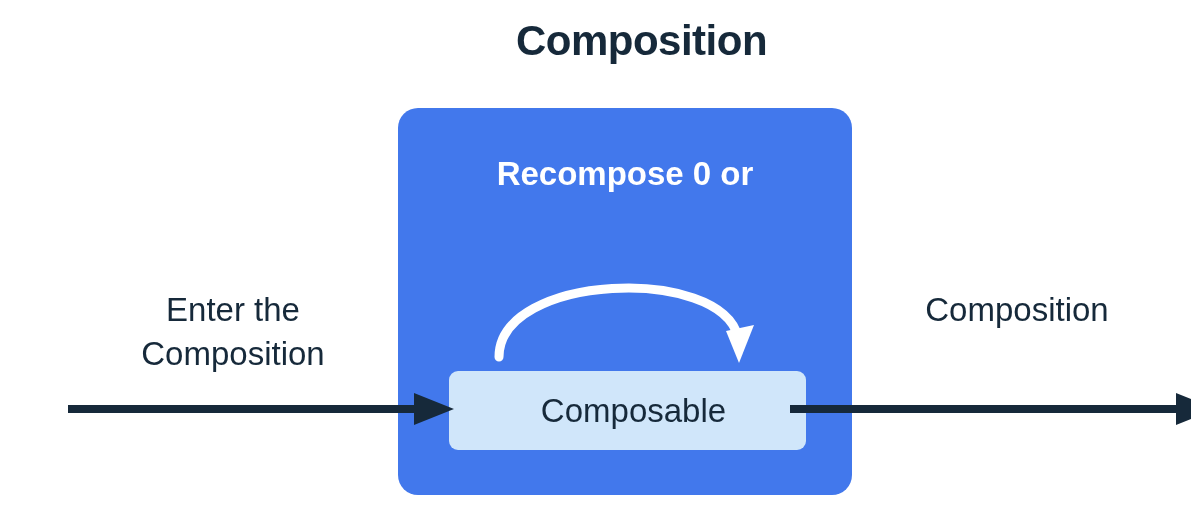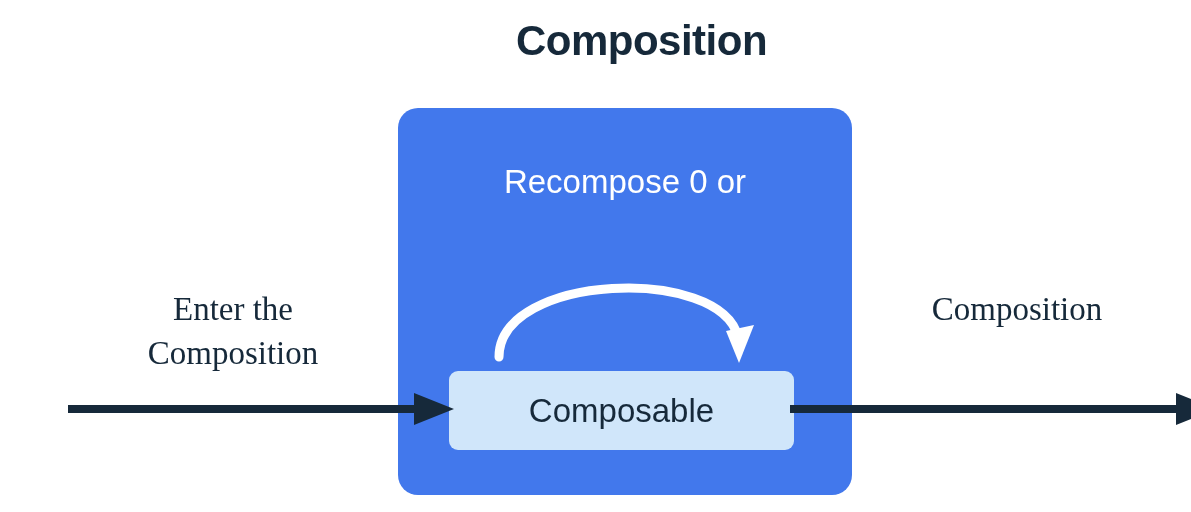--- a/index.html
+++ b/index.html
@@ -43,27 +43,27 @@
     width: 454px;
     height: 387px;
     background: #4278ec;
     border-radius: 20px;
   }
 
   
   #recompose-label {
     position: absolute;
     left: 352px;
-    top: 160px;
+    top: 152px;
     width: 454px;
     text-align: center;
     color: #ffffff;
     font-size: 33px;
     line-height: 1.32;
-    font-weight: normal;
+    font-weight: bold;
   }
 
   
   #recompose-arrow {
     position: absolute;
     left: 430px;
     top: 245px;
     width: 290px;
     height: 125px;
   }
@@ -73,20 +73,21 @@
     position: absolute;
     left: 403px;
     top: 371px;
     width: 345px;
     height: 79px;
     background: #d0e6fa;
     border-radius: 9px;
     display: flex;
     align-items: center;
     justify-content: center;
+    padding-left: 12px;
   }
   #composable-label {
     color: #16293a;
     font-size: 33px;
     font-weight: normal;
     line-height: 1;
   }
 
   
   .flow-arrow {
@@ -105,21 +106,20 @@
   }
 
   
   .side-caption {
     position: absolute;
     text-align: center;
     color: #16293a;
     font-size: 33px;
     line-height: 1.32;
     font-weight: normal;
-    font-family: Liberation Serif, serif;
   }
   #enter-caption {
     left: 22px;
     top: 288px;
     width: 330px;
   }
   #leave-caption {
     left: 806px;
     top: 288px;
     width: 330px;

